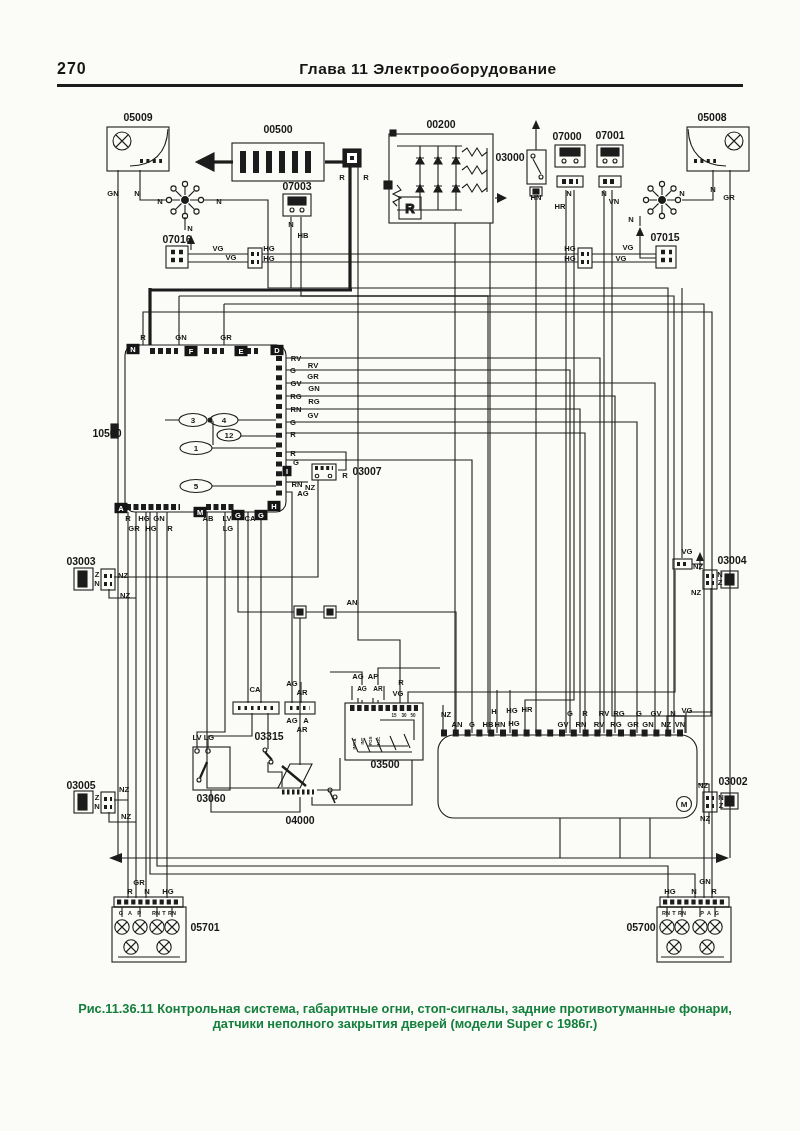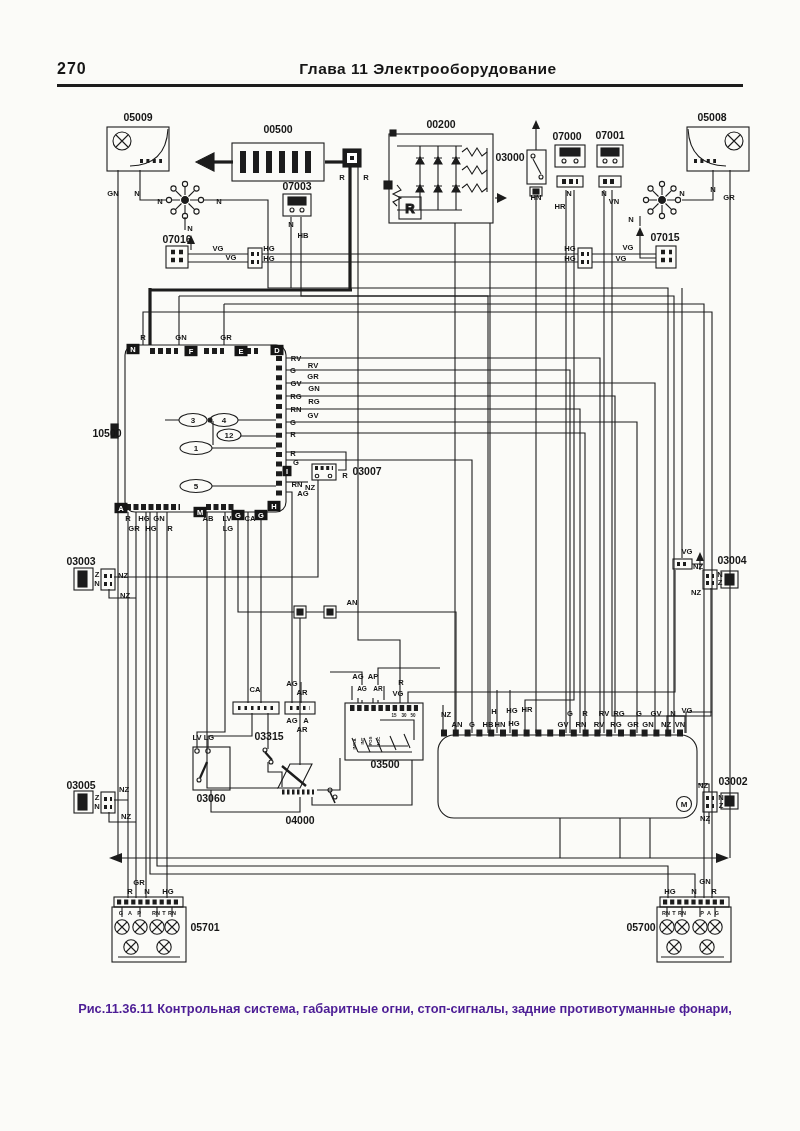--- a/index.html
+++ b/index.html
@@ -2,21 +2,21 @@
 <html><head>
 <meta charset="utf-8">
 <style>
   html,body{margin:0;padding:0;background:#e8e8e4;}
   #page{position:relative;width:800px;height:1131px;background:#fbfbf8;margin:0 auto;overflow:hidden;
         font-family:"Liberation Sans","DejaVu Sans",sans-serif;color:#161616;padding-left:8px;}
   #hdr-num{position:absolute;left:57px;top:60px;font-size:16px;font-weight:bold;letter-spacing:1px;}
   #hdr-title{position:absolute;left:50%;top:60px;transform:translateX(-50%);font-size:15.5px;font-weight:bold;letter-spacing:.5px;white-space:nowrap;margin-left:24px;}
   #hdr-rule{position:absolute;left:57px;top:84px;width:686px;border-top:3px solid #1c1c1c;}
   #caption{position:absolute;left:55px;top:1002px;width:700px;text-align:center;font-size:12.8px;
-           font-weight:bold;line-height:1.16;color:#4c1d95;}
+           font-weight:bold;line-height:1.16;color:#15803d;}
   svg{position:absolute;left:0;top:0;}
   svg text{font-family:"Liberation Sans","DejaVu Sans",sans-serif;}
 </style>
 </head>
 <body>
 
 <div id="page">
   <div id="hdr-num">270</div>
   <div id="hdr-title">Глава 11  Электрооборудование</div>
   <div id="hdr-rule"></div>
@@ -560,14 +560,15 @@
         <text x="261" y="518" text-anchor="middle" font-size="7.5" font-weight="bold" fill="#ffffff">G</text>
         <rect x="267.5" y="500.8" width="13" height="10.4" fill="#151515"></rect>
         <text x="274" y="509" text-anchor="middle" font-size="7.5" font-weight="bold" fill="#ffffff">H</text>
         <rect x="282.5" y="465.8" width="9" height="10.4" fill="#151515"></rect>
         <text x="287" y="474" text-anchor="middle" font-size="7.5" font-weight="bold" fill="#ffffff">I</text>
       </g>
   </svg>
 
   <div id="caption">
     <div>Рис.11.36.11 Контрольная система, габаритные огни, стоп-сигналы, задние противотуманные фонари,</div>
+    <div>датчики неполного закрытия дверей (модели Super с 1986г.)</div>
   </div>
 </div>
 
 </body></html>

